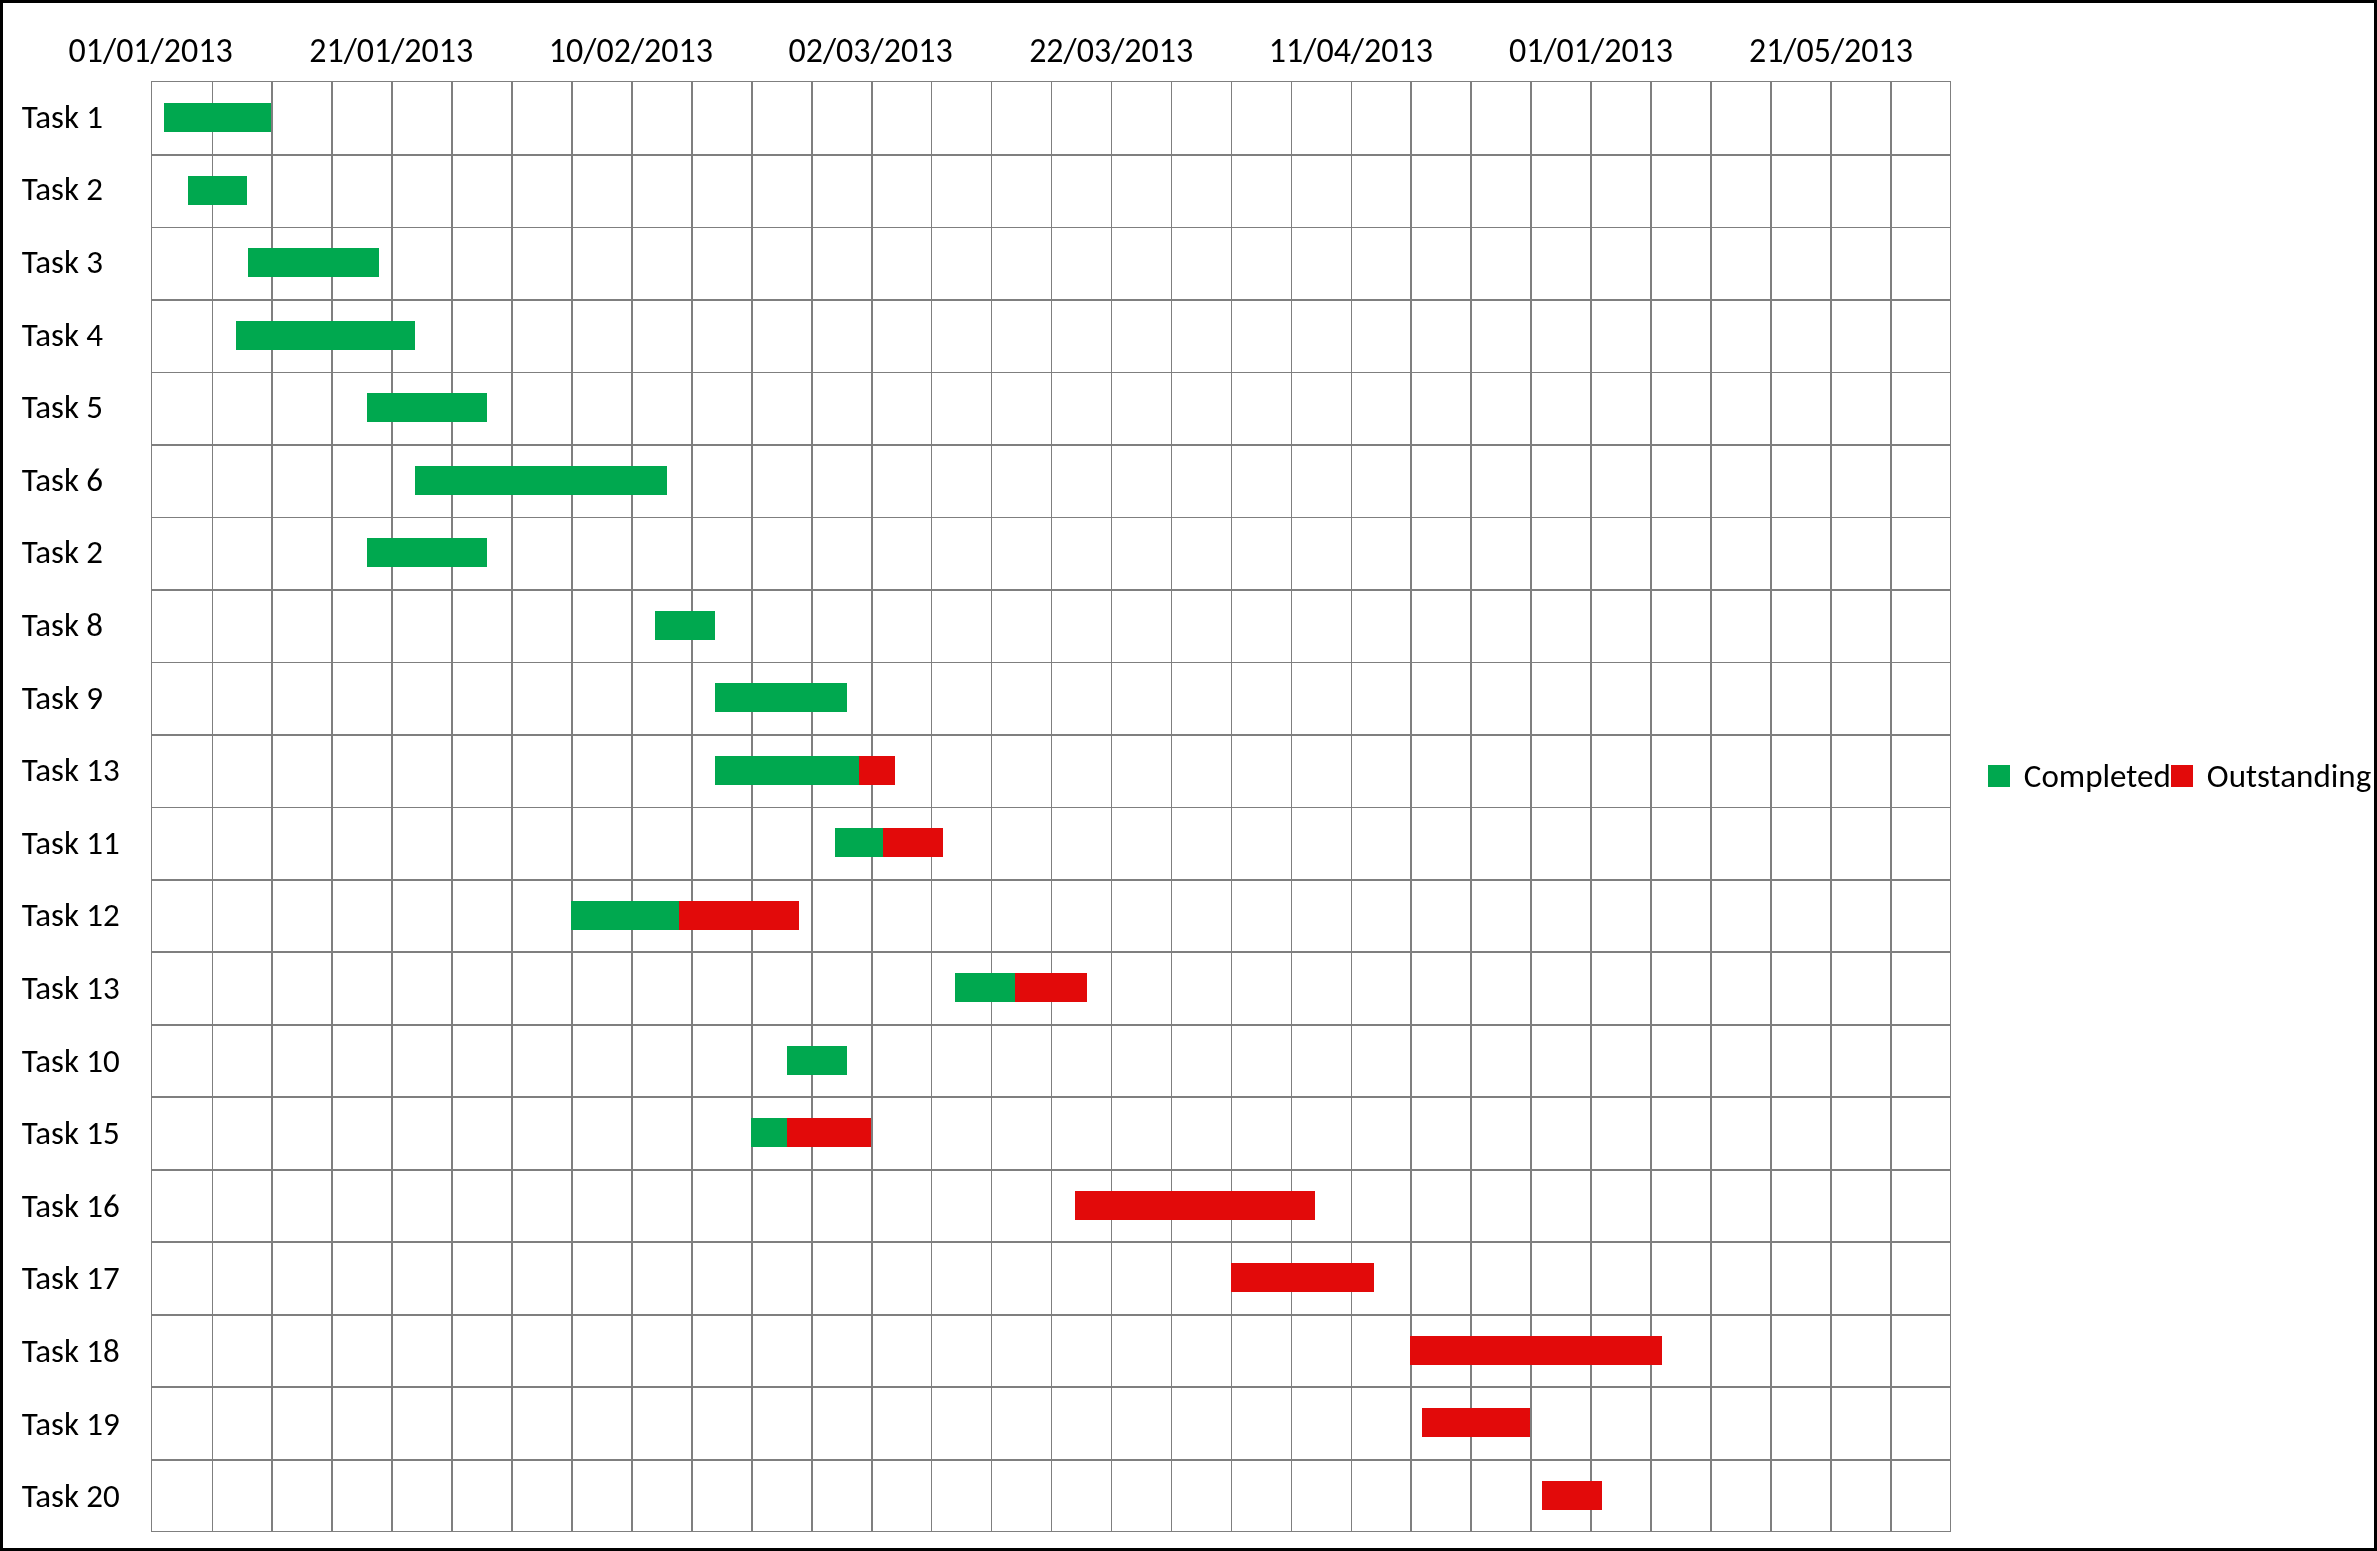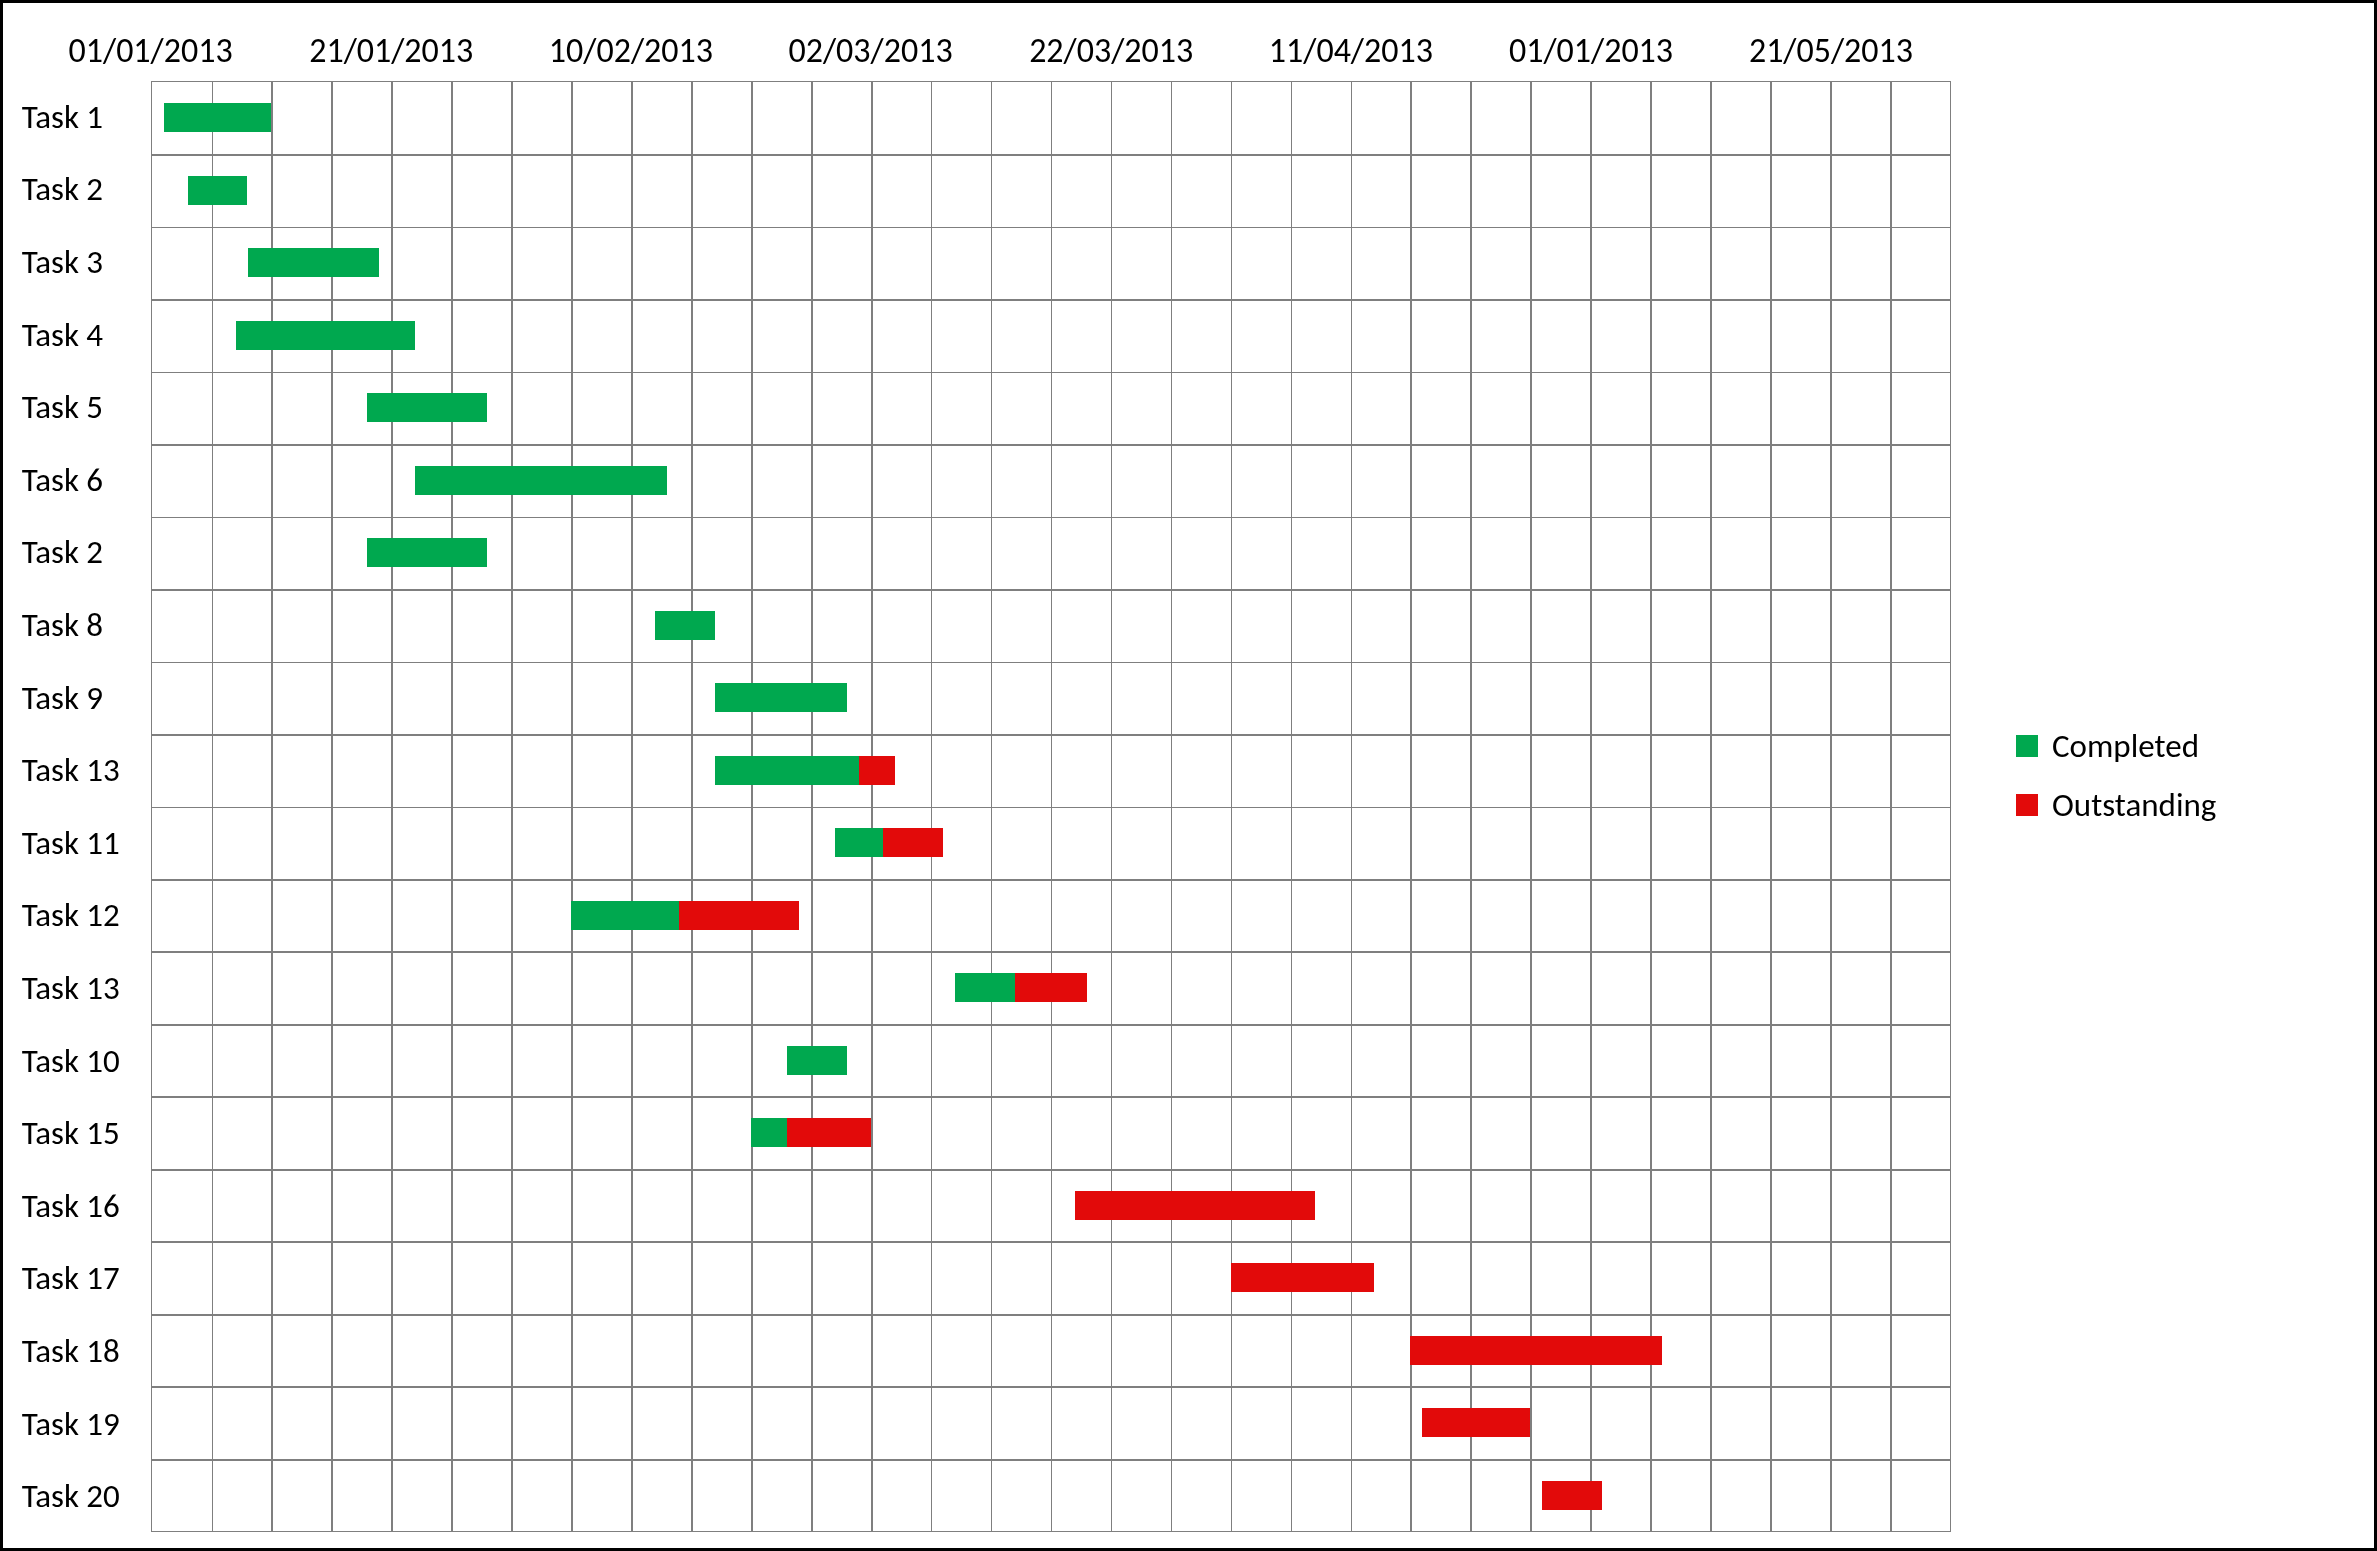--- a/index.html
+++ b/index.html
@@ -83,21 +83,21 @@
   .bar {
     position: absolute;
     height: 40%;
     top: 30%;
   }
   .bar.completed { background: #00a84f; }
   .bar.outstanding { background: #e20a0a; }
   .legend-col {
     width: 327px;
     display: flex;
-    flex-direction: column;
+    flex-direction: row;
     justify-content: center;
     padding-left: 31px;
   }
   .legend-item {
     display: flex;
     align-items: center;
     font-size: 33px;
     margin: 9.3px 0;
   }
   .legend-swatch {

